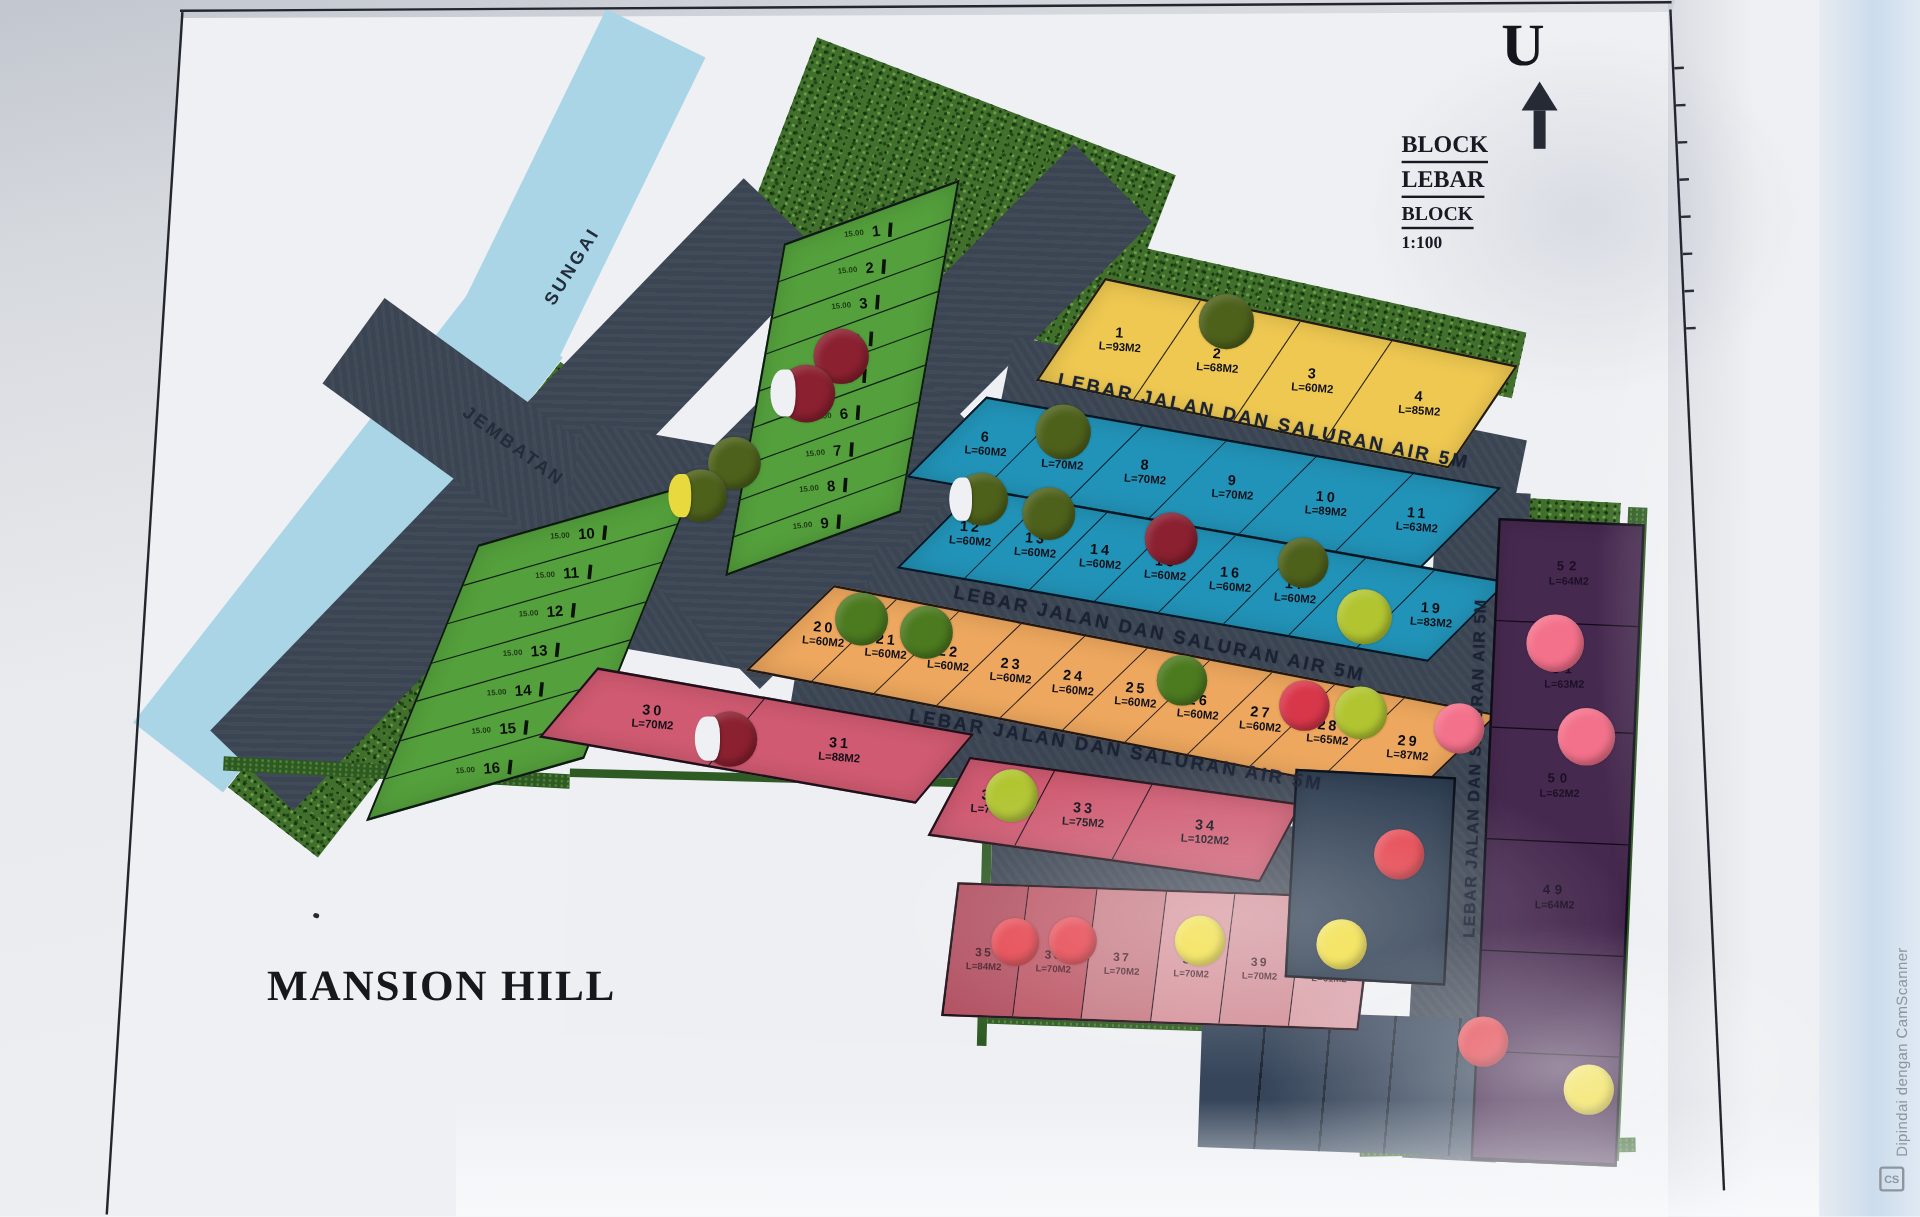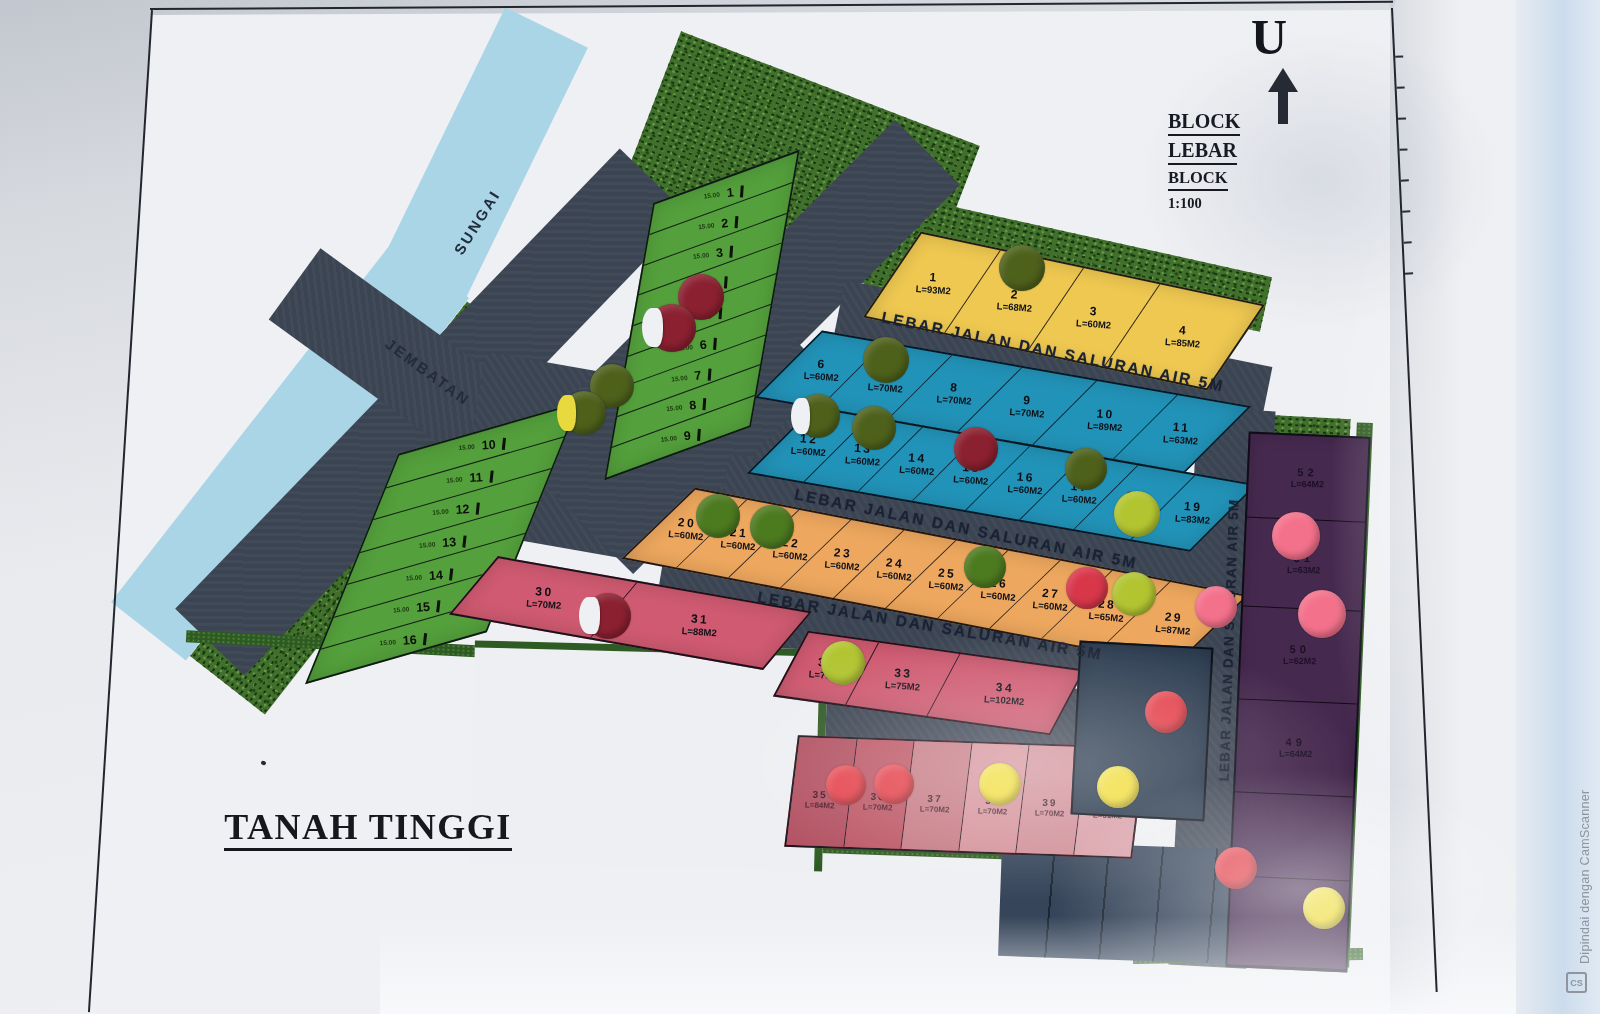--- a/index.html
+++ b/index.html
@@ -601,20 +601,20 @@
     <div class="arrowstem"></div>
   </div>
   <div class="bplan">
     <span class="bp1">BLOCK</span><br>
     <span class="bp1">LEBAR</span><br>
     <span class="bp3">BLOCK</span><br>
     <span class="bp4">1:100</span>
   </div>
 
   <div class="proj">
-    <div class="l2">TANAH TINGGI</div>
+    <div class="l1">MANSION HILL</div>
   </div>
 
   <div class="wmstrip"></div>
   <div class="wmtext">Dipindai dengan CamScanner</div>
   <div class="wmlogo">CS</div>
 
 </div>
 
 </body></html>

